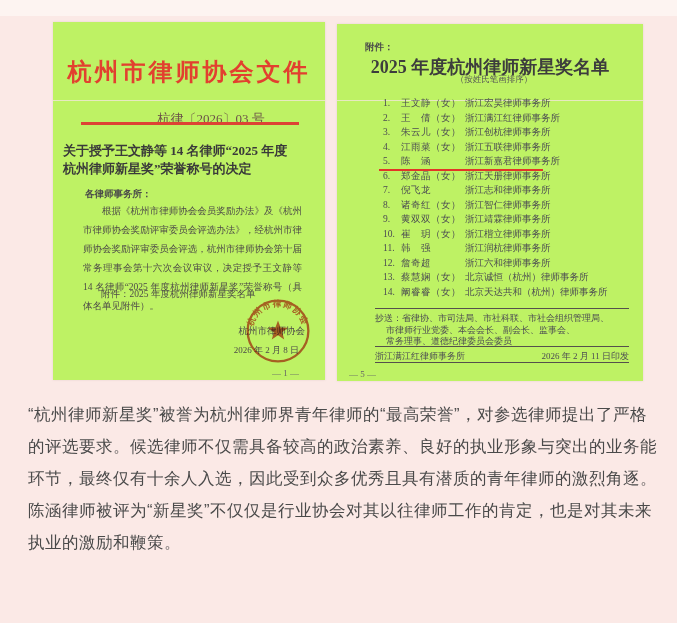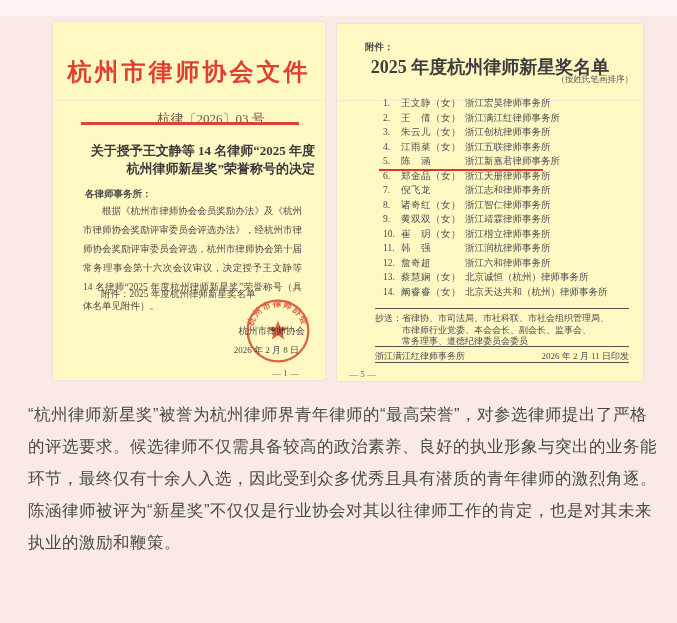--- a/index.html
+++ b/index.html
@@ -3,66 +3,66 @@
 <meta charset="utf-8">
 <style>
   html,body{margin:0;padding:0;}
   body{
     width:677px;height:623px;position:relative;overflow:hidden;
     background:#fbe9e6;
     font-family:"Liberation Serif","DejaVu Serif",serif;
   }
   .top-strip{position:absolute;left:0;top:0;width:677px;height:16px;background:#fdf4f1;}
   
-  .page{position:absolute;background:#fef9c3;box-shadow:0 0 2px rgba(120,80,70,.15);}
+  .page{position:absolute;background:#bef264;box-shadow:0 0 2px rgba(120,80,70,.15);}
   .page-left{left:53px;top:22px;width:272px;height:358px;}
   .page-right{left:337px;top:24px;width:306px;height:357px;}
   .fold-line{position:absolute;left:0;right:0;height:1px;background:#f1e6d8;opacity:.8;}
 
   
   .org-header{
     position:absolute;left:0;right:0;top:34px;text-align:center;
     color:#e2402f;font-size:24px;font-weight:bold;letter-spacing:3px;white-space:nowrap;
   }
   .doc-number{position:absolute;left:0;right:0;top:88px;text-align:center;color:#6b5148;font-size:13px;padding-left:44px;}
   .red-rule{position:absolute;left:28px;right:26px;top:100px;height:3px;background:#dd4334;}
   .decision-title{
-    position:absolute;left:10px;right:10px;top:120px;text-align:right;
+    position:absolute;left:10px;right:10px;top:120px;text-align:left;
     color:#3a3a3a;font-size:13px;font-weight:bold;line-height:18px;
   }
   .salutation{position:absolute;left:32px;top:166px;font-size:9.5px;font-weight:bold;color:#4a4a4a;}
   .doc-body{
     position:absolute;left:30px;right:23px;top:180px;
     font-size:9.5px;line-height:19px;color:#4d4a48;text-align:justify;text-indent:2em;
   }
   .attach-note{position:absolute;left:48px;top:266px;font-size:9.5px;color:#4d4a48;}
   .signer{position:absolute;right:20px;top:303px;font-size:9.5px;color:#4d4a48;}
   .sign-date{position:absolute;right:26px;top:322px;font-size:9px;color:#4d4a48;}
   .page-num-left{position:absolute;right:26px;top:346px;font-size:9px;color:#666;}
   .seal{position:absolute;left:192px;top:276px;width:66px;height:66px;opacity:.88;mix-blend-mode:multiply;}
 
   
   .attach-label{position:absolute;left:28px;top:17px;font-size:9.5px;font-weight:bold;color:#4a4a4a;}
   .list-title{position:absolute;left:0;right:0;top:31px;text-align:center;font-size:18px;font-weight:bold;color:#3d3d3d;}
-  .list-subtitle{position:absolute;left:0;right:10px;top:50px;text-align:right;font-size:8.5px;color:#555;margin-left:8px;}
+  .list-subtitle{position:absolute;left:0;right:0;top:50px;text-align:center;font-size:8.5px;color:#555;margin-left:8px;}
   .award-list{position:absolute;left:46px;right:14px;top:72px;}
   .award-row{position:relative;display:flex;height:14.5px;line-height:14.5px;font-size:9.5px;color:#4b4b52;white-space:nowrap;}
   .award-row .num{width:18px;}
   .award-row .name{width:64px;letter-spacing:.5px;}
   .award-row .firm{flex:1;}
   .award-row.highlight::after{
     content:"";position:absolute;left:-4px;bottom:-2px;width:164px;height:2px;background:#e23527;
   }
   .cc-rule{position:absolute;left:38px;right:14px;height:1px;background:#55504c;}
   .cc-rule-1{top:284px;}
   .cc-rule-2{top:322px;}
   .cc-rule-3{top:338px;}
   .cc-block{position:absolute;left:38px;right:14px;top:289px;font-size:9px;line-height:11.5px;color:#4b4b52;}
   .cc-line{white-space:nowrap;}
-  .cc-line.indent{margin-left:27px;}
+  .cc-line.indent{margin-left:11px;}
   .issue-row{position:absolute;left:38px;right:14px;top:326px;font-size:9px;color:#4b4b52;display:flex;justify-content:space-between;white-space:nowrap;}
   .page-num-right{position:absolute;left:12px;top:345px;font-size:9px;color:#666;}
 
   
   .caption{
     position:absolute;left:28px;right:20px;top:398px;
     font-family:"Liberation Sans","DejaVu Sans",sans-serif;
     font-size:16.5px;line-height:32px;color:#4a4a4a;letter-spacing:.5px;
   }
   .caption-line{white-space:nowrap;}

